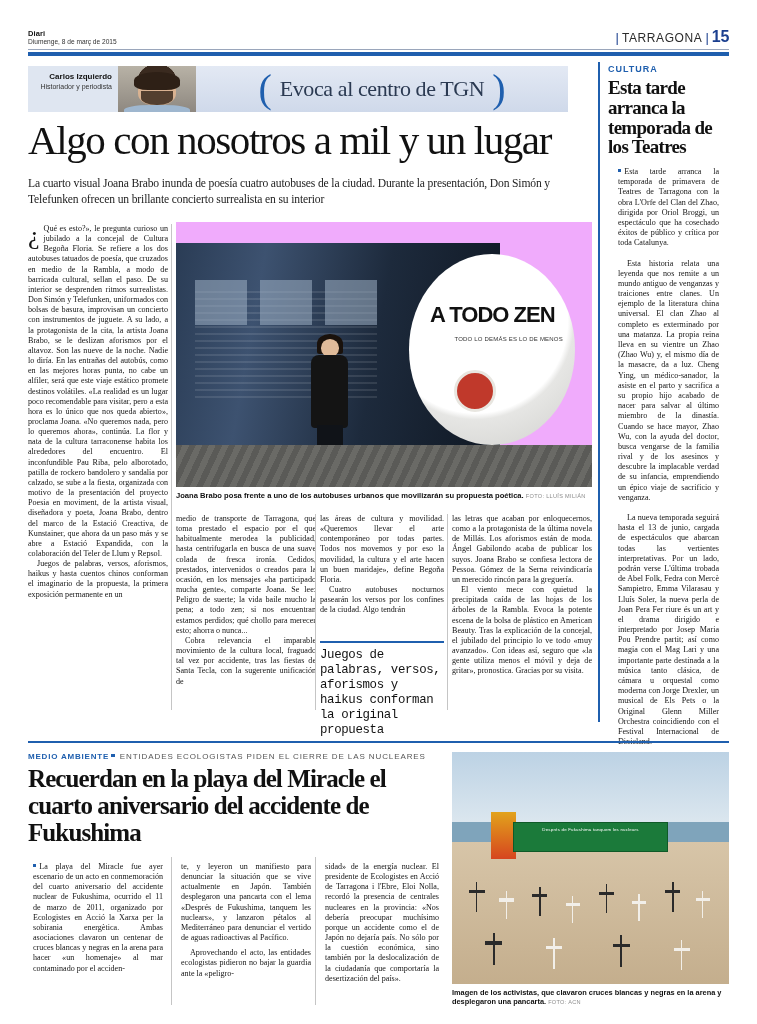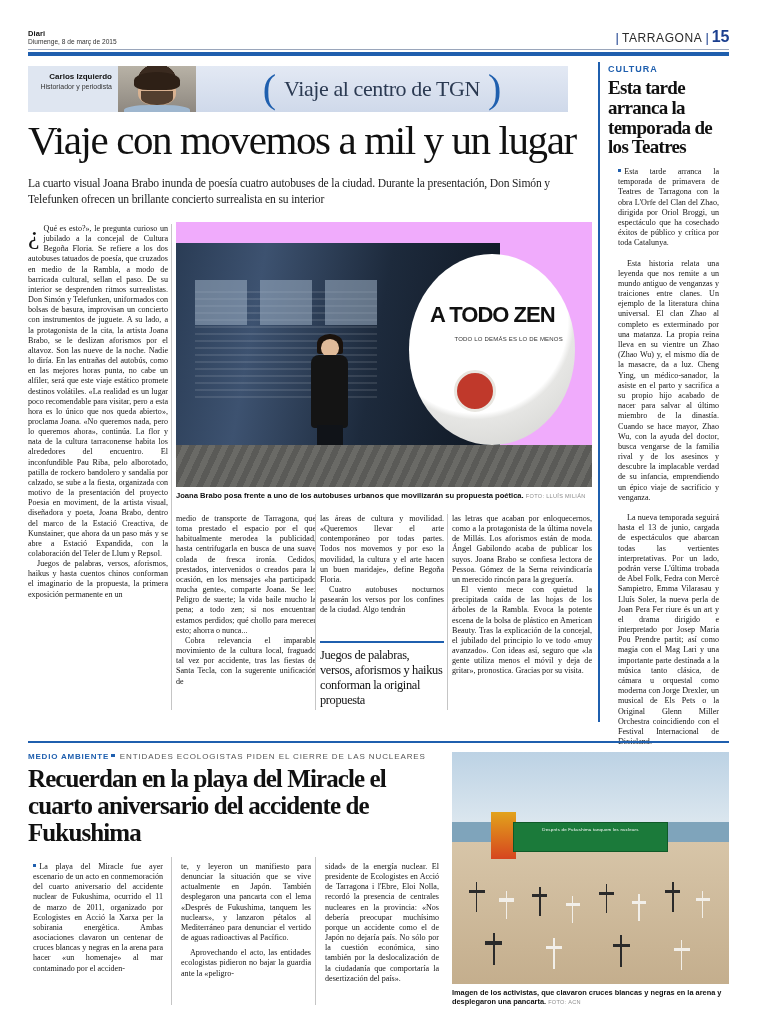--- a/index.html
+++ b/index.html
@@ -110,21 +110,21 @@
   #c1 { left:28px; top:224px; width:140px; height:486px; }
   #c2 { left:176px; top:514px; width:140px; height:196px; }
   #c3 { left:320px; top:514px; width:124px; height:196px; }
   #c4 { left:452px; top:514px; width:140px; height:196px; }
 
   .drop-s { float:left; font-size:26px; line-height:.78; padding:2px 4px 0 0; font-family:"Liberation Serif", serif; }
 
   
   .pullquote { position:absolute; left:320px; top:641px; width:124px; }
   .pq-rule { height:2.4px; background:#1f5fae; margin-bottom:5px; }
-  .pq-text { font-family:Liberation Serif, serif; font-size:12.4px; line-height:1.2;
+  .pq-text { font-family:Liberation Mono, monospace; font-size:12.4px; line-height:1.2;
     color:#111; letter-spacing:-.35px; }
 
   
   .vrule { position:absolute; width:1px; background:#c5c5c5; }
 
   
   .side-divider { position:absolute; left:598px; top:62px; width:2px; height:660px; background:#1f5fae; }
   .side { position:absolute; left:608px; width:121px; }
   .side-kicker { font-family:"Liberation Sans", sans-serif; font-weight:bold; font-size:9px;
     letter-spacing:1px; color:#1f5fae; }
@@ -204,25 +204,25 @@
     <div class="author-photo">
       <span class="face"></span>
         <span class="hair"></span>
         <span class="beard"></span>
         <span class="shirt"></span>
     </div>
   </div>
 
   <div class="banner">
     <span class="paren">(</span>
-    <span class="btitle">Viaje al centro de TGN</span>
+    <span class="btitle">Evoca al centro de TGN</span>
     <span class="paren">)</span>
   </div>
 
-  <div class="headline">Viaje con movemos a mil y un lugar</div>
+  <div class="headline">Algo con nosotros a mil y un lugar</div>
   <div class="subhead">La cuarto visual Joana Brabo inunda de poesía cuatro autobuses de la ciudad. Durante la presentación, Don Simón y Telefunken ofrecen un brillante concierto surrealista en su interior</div>
 
   <div class="busphoto">
     <div class="bp-bus">
       <div class="bp-letters"></div>
       <div class="bp-win" style="left:6%;top:16%;width:16%;height:20%"></div>
       <div class="bp-win" style="left:26%;top:16%;width:16%;height:20%"></div>
       <div class="bp-win" style="left:46%;top:16%;width:16%;height:20%"></div>
     </div>
     <div class="bp-circle"></div>

